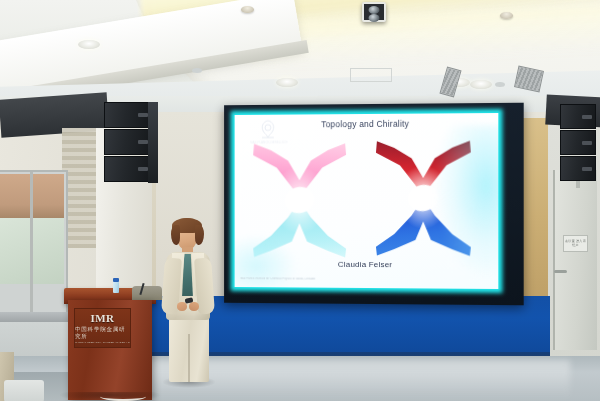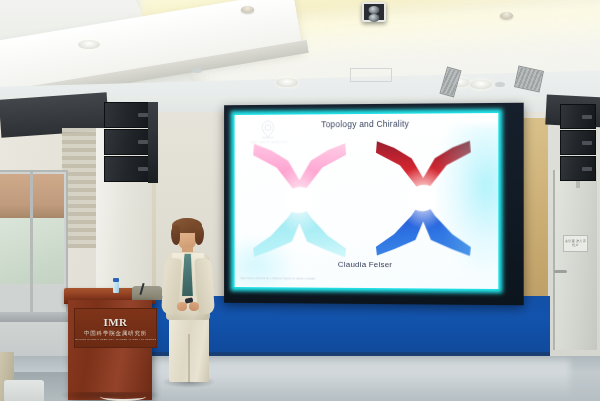--- a/index.html
+++ b/index.html
@@ -323,21 +323,21 @@
     background:linear-gradient(100deg,#8a3a20 0%,#7c3119 30%,#94432a 62%,#6d2a15 100%);
     box-shadow:2px 2px 7px rgba(0,0,0,.35);
   }
   .podium-top{
     position:absolute; left:64px; top:288px; width:92px; height:16px;
     background:linear-gradient(180deg,#a8542e 0%,#8a3a1f 55%,#6e2a14 100%);
     border-radius:2px 2px 0 0;
     box-shadow:0 2px 4px rgba(0,0,0,.3);
   }
   .podium-panel{
-    position:absolute; left:74px; top:308px; width:83px; height:40px;
+    position:absolute; left:74px; top:308px; width:57px; height:40px;
     background:linear-gradient(180deg,#7e3419 0%,#6b2a13 100%);
     border:1px solid #5a220f;
     display:flex; flex-direction:column; align-items:center; justify-content:center;
     overflow:hidden;
   }
   .imr-logo{
     font-size:11px; font-weight:bold; color:#e9e4dc; letter-spacing:.5px;
     line-height:1; font-family:"Liberation Serif", serif;
     text-shadow:0 1px 1px rgba(0,0,0,.6);
   }

